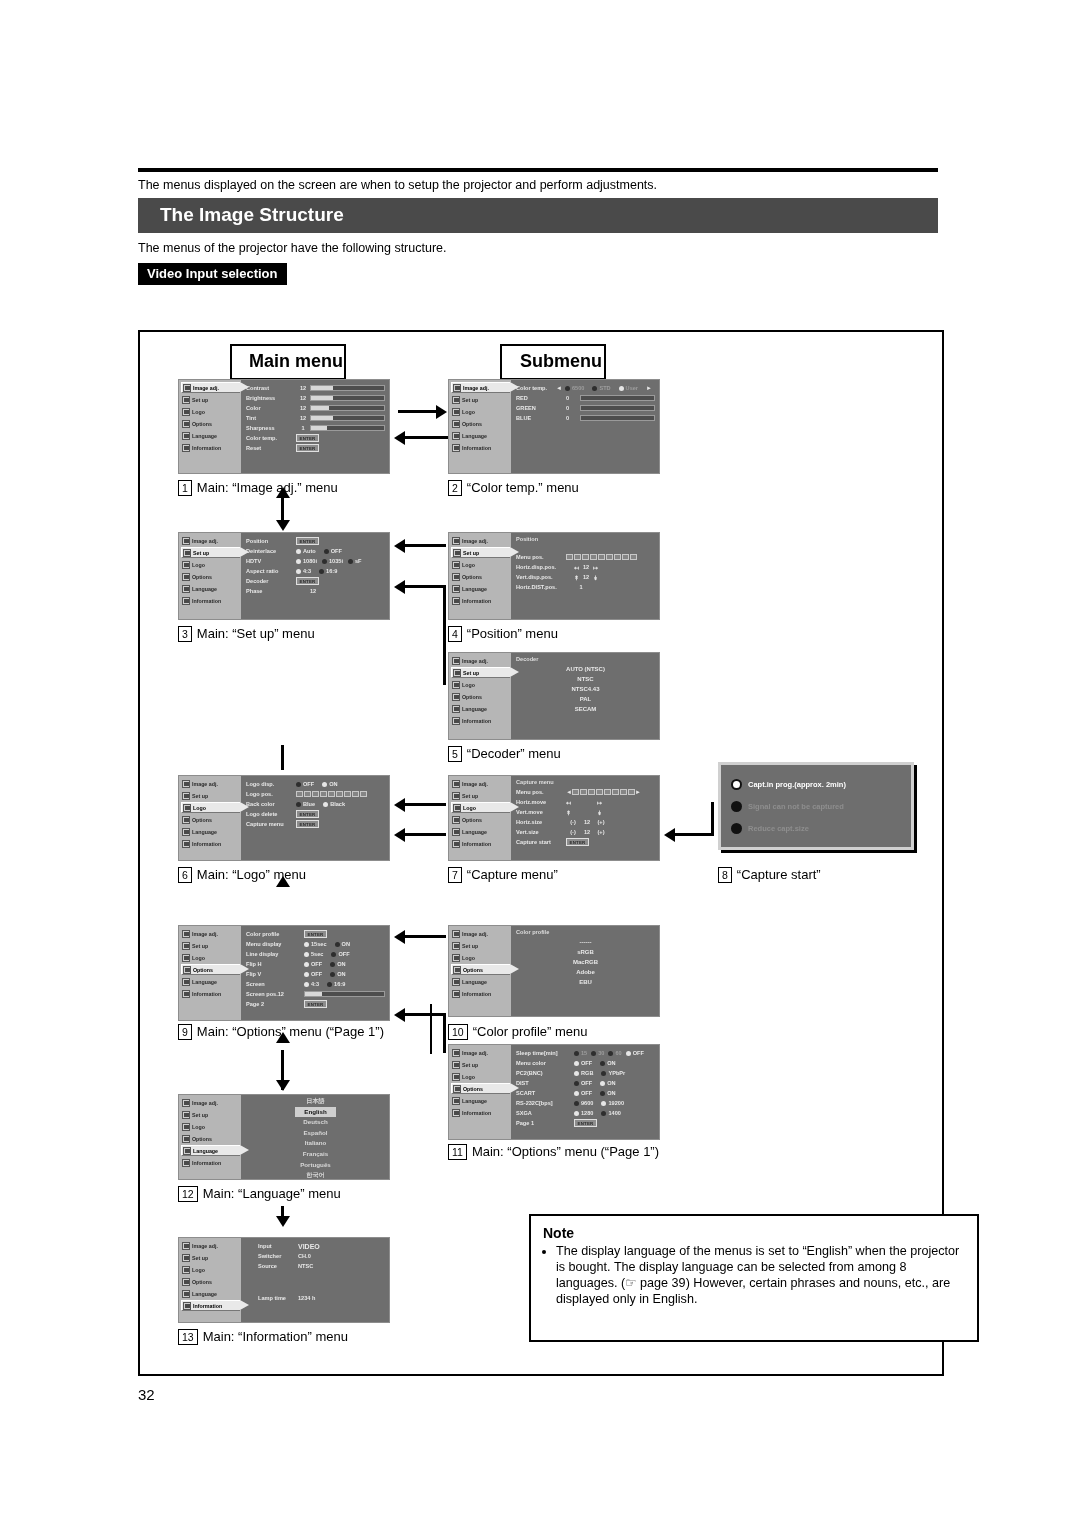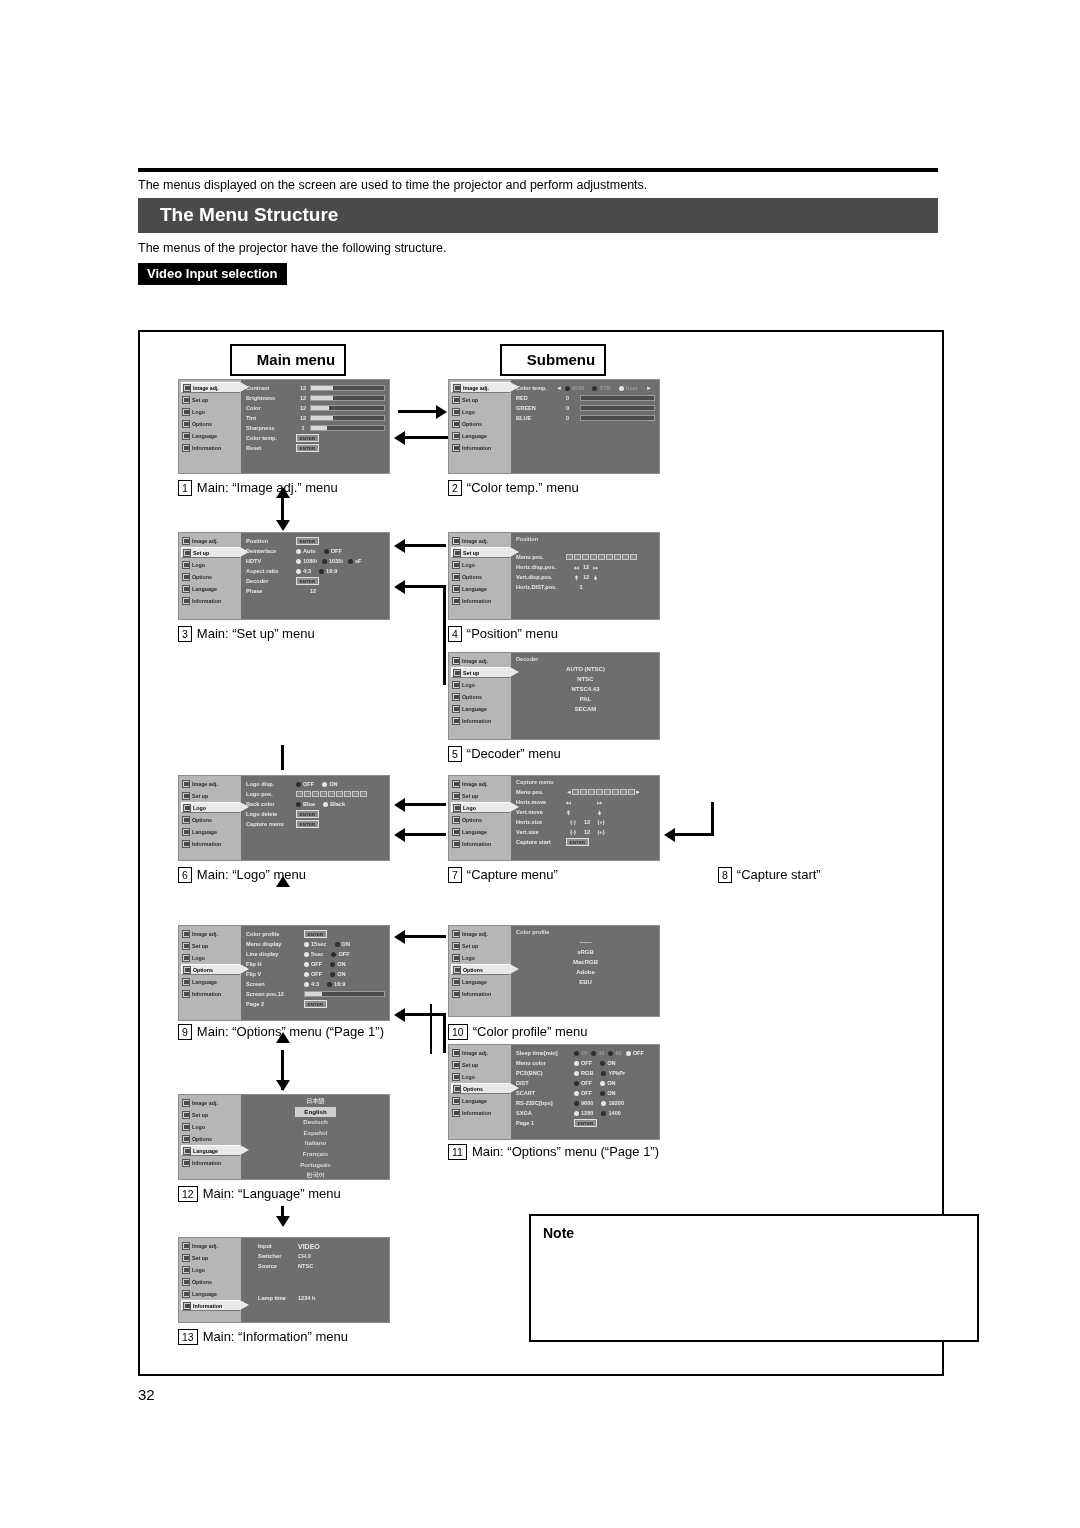--- a/index.html
+++ b/index.html
@@ -34,21 +34,21 @@
   
   .diagram {
     position:absolute; left:138px; top:330px;
     width:806px; height:1046px;
     border:2px solid #000; background:#fff;
   }
 
   
   .col-hdr {
     position:absolute; border:2px solid #000; background:#fff;
-    font-size:15px; font-weight:bold; text-align:center;
+    font-size:18px; font-weight:bold; text-align:center;
     padding:5px 0 6px 16px;
   }
   .col-hdr.main { left:90px; top:12px; width:116px; }
   .col-hdr.sub  { left:360px; top:12px; width:106px; }
 
   
   .osd {
     position:absolute;
     background:#6e6e6e;
     display:flex;
@@ -185,22 +185,22 @@
   .note li { font-size:12.6px; line-height:1.28; }
 
   .pageno { position:absolute; left:138px; top:1386px; font-size:15px; }
   .vrule { position:absolute; background:#000; width:2px; }
 </style>
 </head>
 <body>
 
 <div class="page-head">
   <div class="title-rule"></div>
-  <div class="intro-line">The menus displayed on the screen are used to time the projector and perform adjustments.</div>
-  <div class="section-bar">The Menu Structure</div>
+  <div class="intro-line">The menus displayed on the screen are when to setup the projector and perform adjustments.</div>
+  <div class="section-bar">The Image Structure</div>
   <div class="sub-line">The menus of the projector have the following structure.</div>
   <div class="vid-tag">Video Input selection</div>
 </div>
 
 <div class="diagram">
 
   <div class="col-hdr main">Main menu</div>
   <div class="col-hdr sub">Submenu</div>
 
   <div class="osd" style="left:38px; top:47px; width:212px; height:95px;">
@@ -707,20 +707,34 @@
           <span class="num">12</span>
           <span class="num">(+)</span>
         </div>
       <div class="row">
           <span class="lbl">Capture start</span>
           <span class="enter">ENTER</span>
         </div>
     </div>
   </div>
 
+  <div class="capdlg" style="left:578px; top:430px; width:196px; height:88px;">
+    <div class="ci">
+        <i class="bdot hl"></i>
+        <span class="t">Capt.in prog.(approx. 2min)</span>
+      </div>
+    <div class="ci">
+        <i class="bdot"></i>
+        <span class="t off">Signal can not be captured</span>
+      </div>
+    <div class="ci">
+        <i class="bdot"></i>
+        <span class="t off">Reduce capt.size</span>
+      </div>
+  </div>
 
   <div class="cap" style="left:38px; top:535px;">
       <span class="n">6</span>
       <span>Main: “Logo” menu</span>
     </div>
   <div class="cap" style="left:308px; top:535px;">
       <span class="n">7</span>
       <span>“Capture menu”</span>
     </div>
   <div class="cap" style="left:578px; top:535px;">
@@ -1118,15 +1132,18 @@
       <span class="n">13</span>
       <span>Main: “Information” menu</span>
     </div>
 
   <div class="vrule" style="left:290px; top:672px; height:50px;"></div>
 
 </div>
 
 <div class="note">
   <h4>Note</h4>
+  <ul>
+      <li>The display language of the menus is set to “English” when the projector is bought. The display language can be selected from among 8 languages. (☞ page 39) However, certain phrases and nouns, etc., are displayed only in English.</li>
+    </ul>
 </div>
 
 <div class="pageno">32</div>
 
 </body></html>

